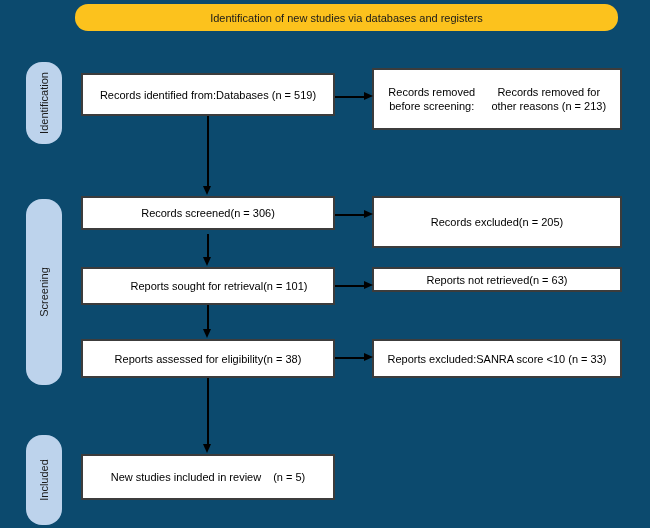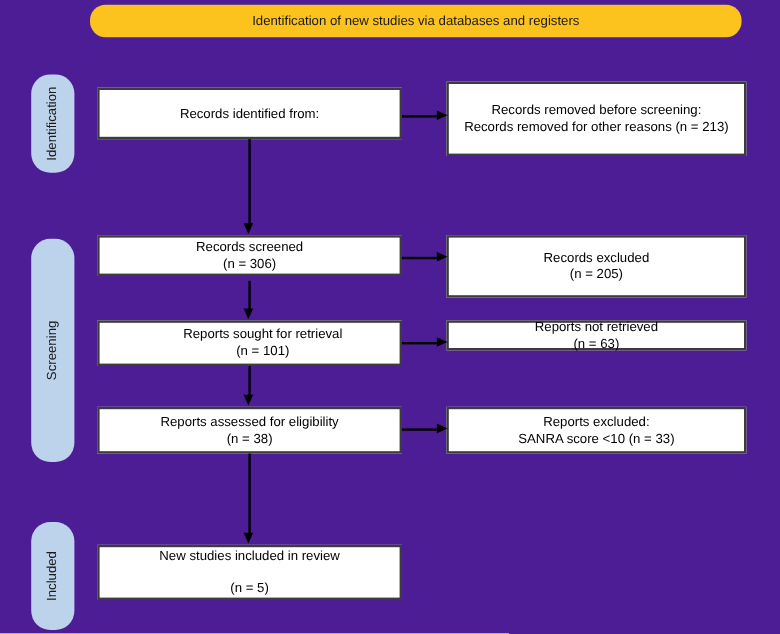--- a/index.html
+++ b/index.html
@@ -5,21 +5,21 @@
   html, body {
     margin: 0;
     padding: 0;
     background: #ffffff;
     font-family: "Liberation Sans", "DejaVu Sans", sans-serif;
   }
   #canvas {
     position: relative;
     width: 650px;
     height: 528px;
-    background: #4c1d95;
+    background: #0c4a6e;
     overflow: hidden;
   }
   .header-pill {
     position: absolute;
     left: 75px; top: 4px;
     width: 543px; height: 27px;
     background: #FCC21D;
     border-radius: 13px;
     display: flex;
     align-items: center;
@@ -45,21 +45,20 @@
   }
   .stage-identification { top: 62px;  height: 82px; }
   .stage-screening      { top: 199px; height: 186px; }
   .stage-included       { top: 435px; height: 90px; }
   .box {
     position: absolute;
     background: #ffffff;
     border: 2px solid #3c3c3c;
     box-sizing: border-box;
     display: flex;
-    flex-direction: column;
     align-items: center;
     justify-content: center;
     text-align: center;
     font-size: 11px;
     line-height: 14px;
     color: #000000;
     padding: 2px 6px;
   }
   .main-box { left: 81px;  width: 254px; }
   .side-box { left: 372px; width: 250px; }
@@ -126,20 +125,21 @@
   </div>
   <div class="stage stage-screening">
     <span>Screening</span>
   </div>
   <div class="stage stage-included">
     <span>Included</span>
   </div>
 
   <div class="box main-box b1">
     <div>Records identified from:</div>
+    <div>Databases (n = 519)</div>
   </div>
   <div class="box side-box r1">
     <div>Records removed before screening:</div>
     <div>Records removed for other reasons (n = 213)</div>
   </div>
 
   <div class="box main-box b2">
     <div>Records screened</div>
     <div>(n = 306)</div>
   </div>

